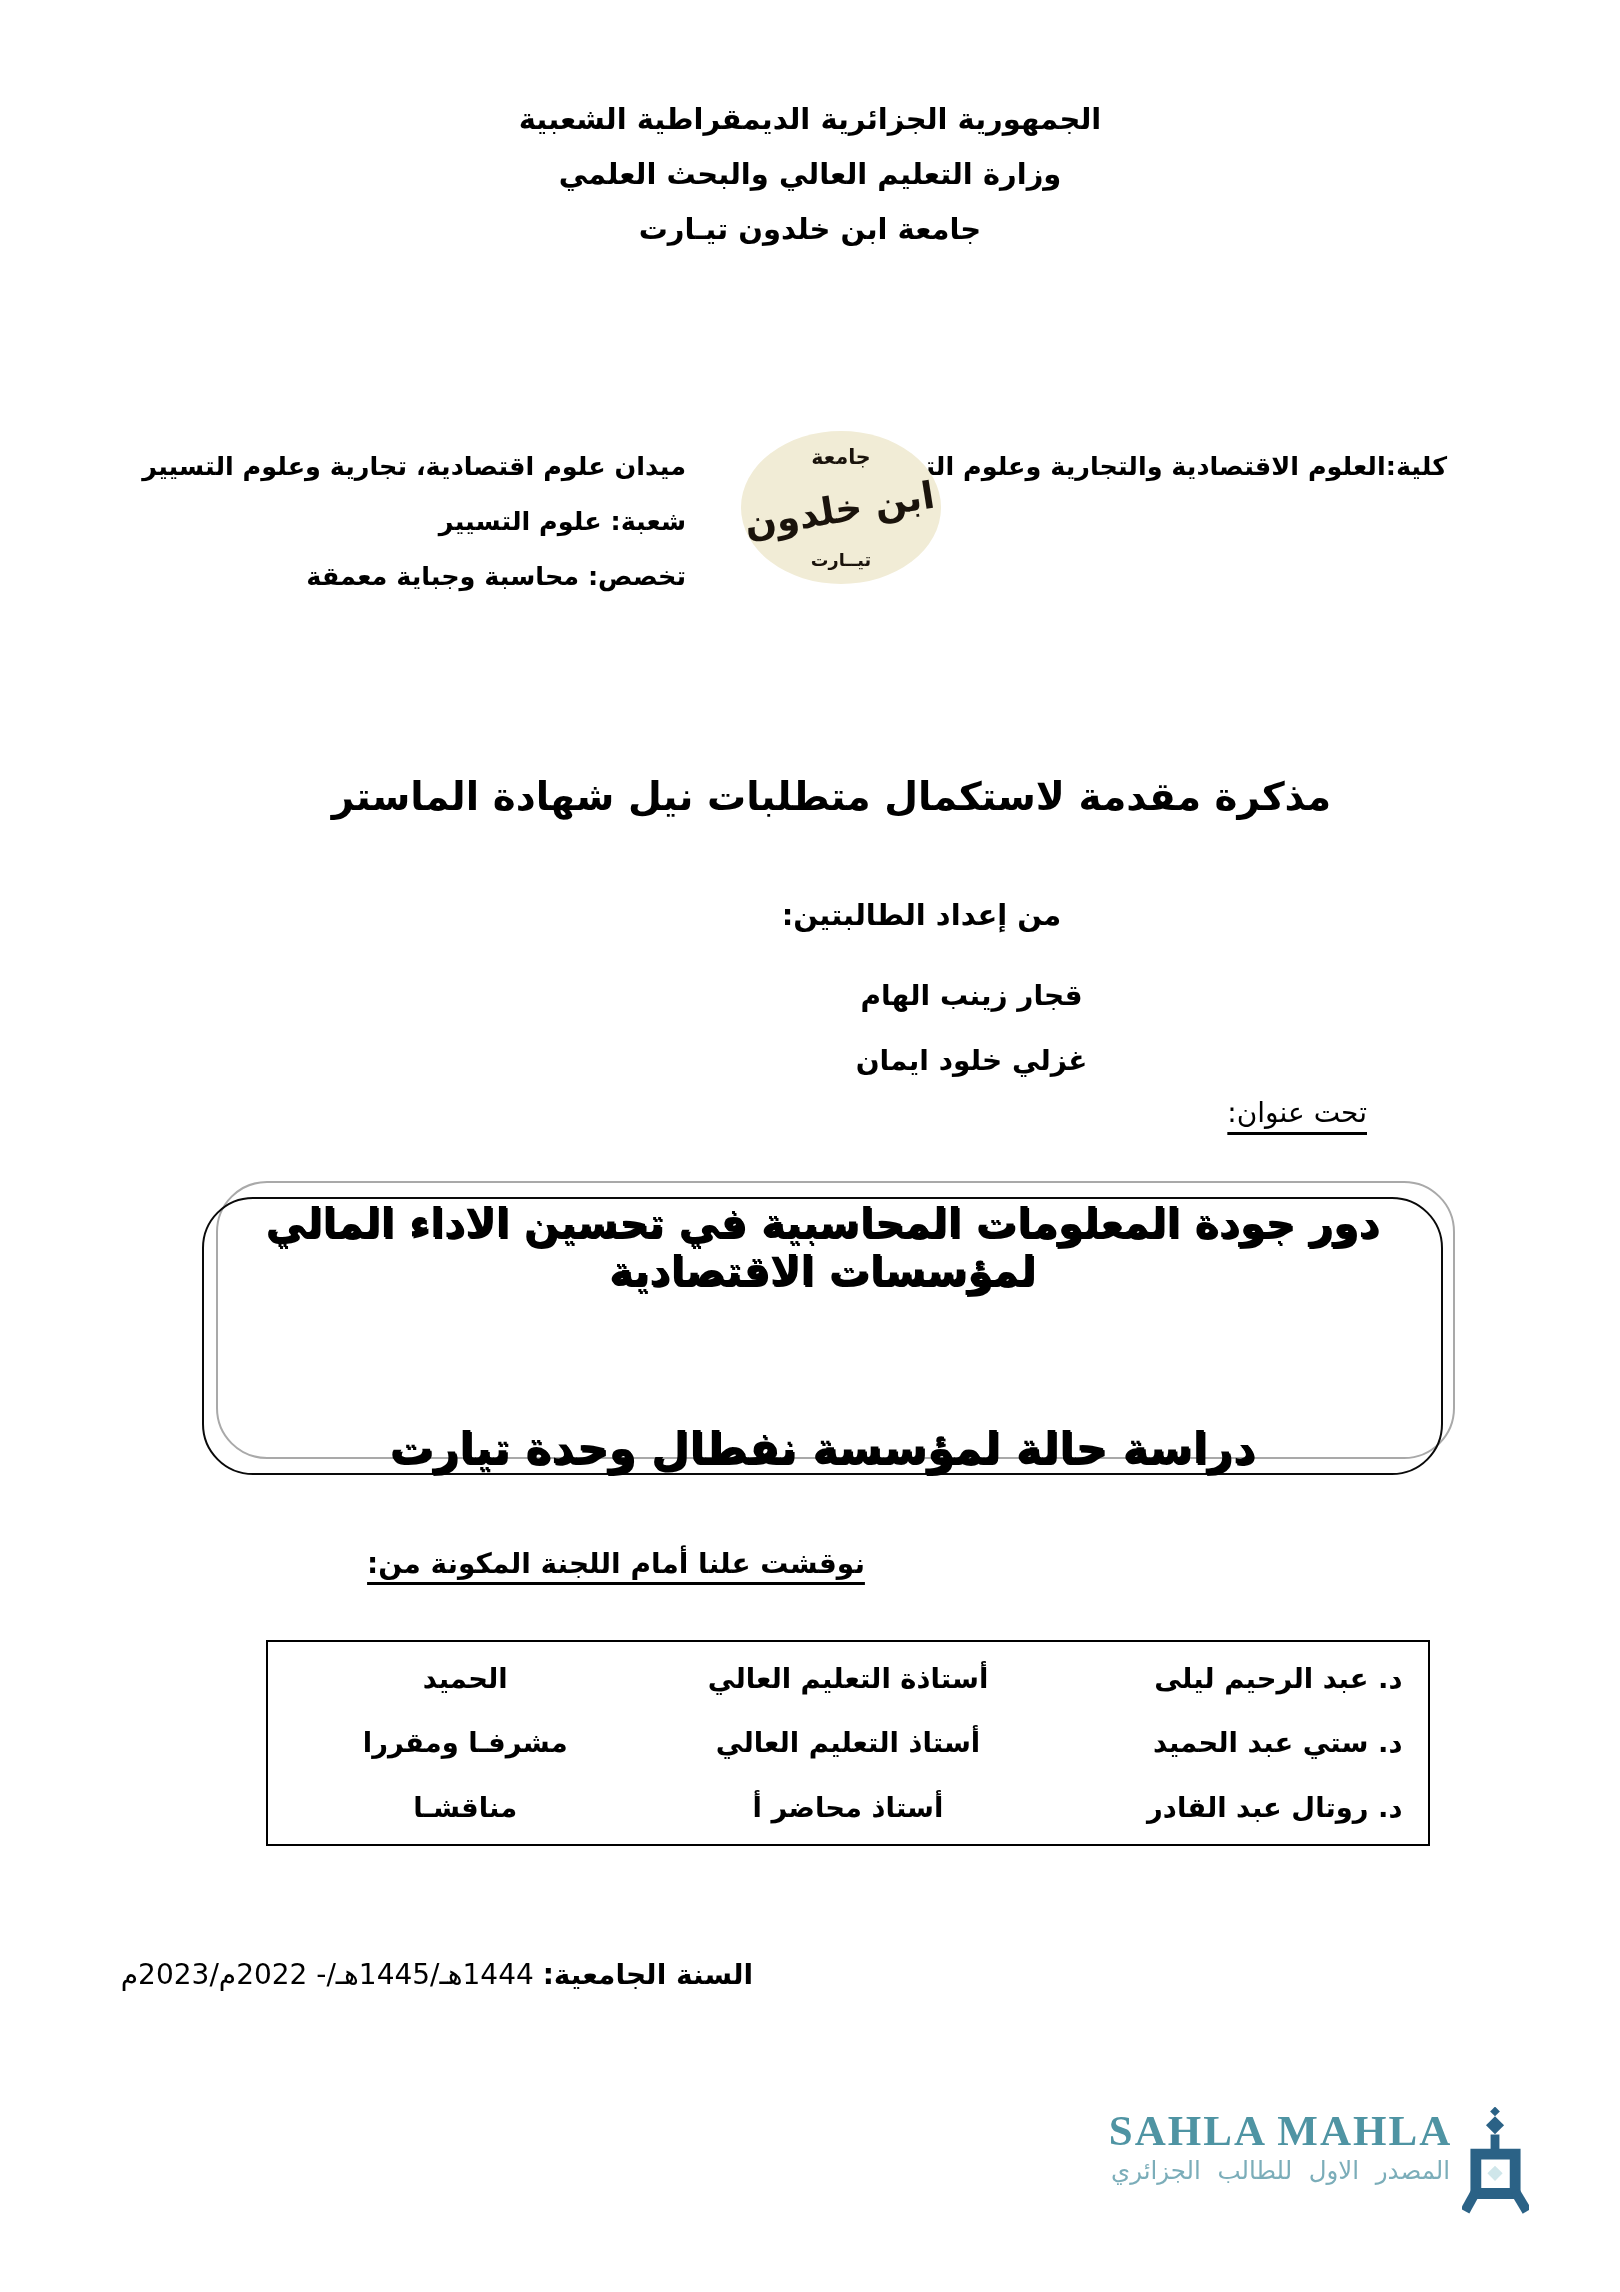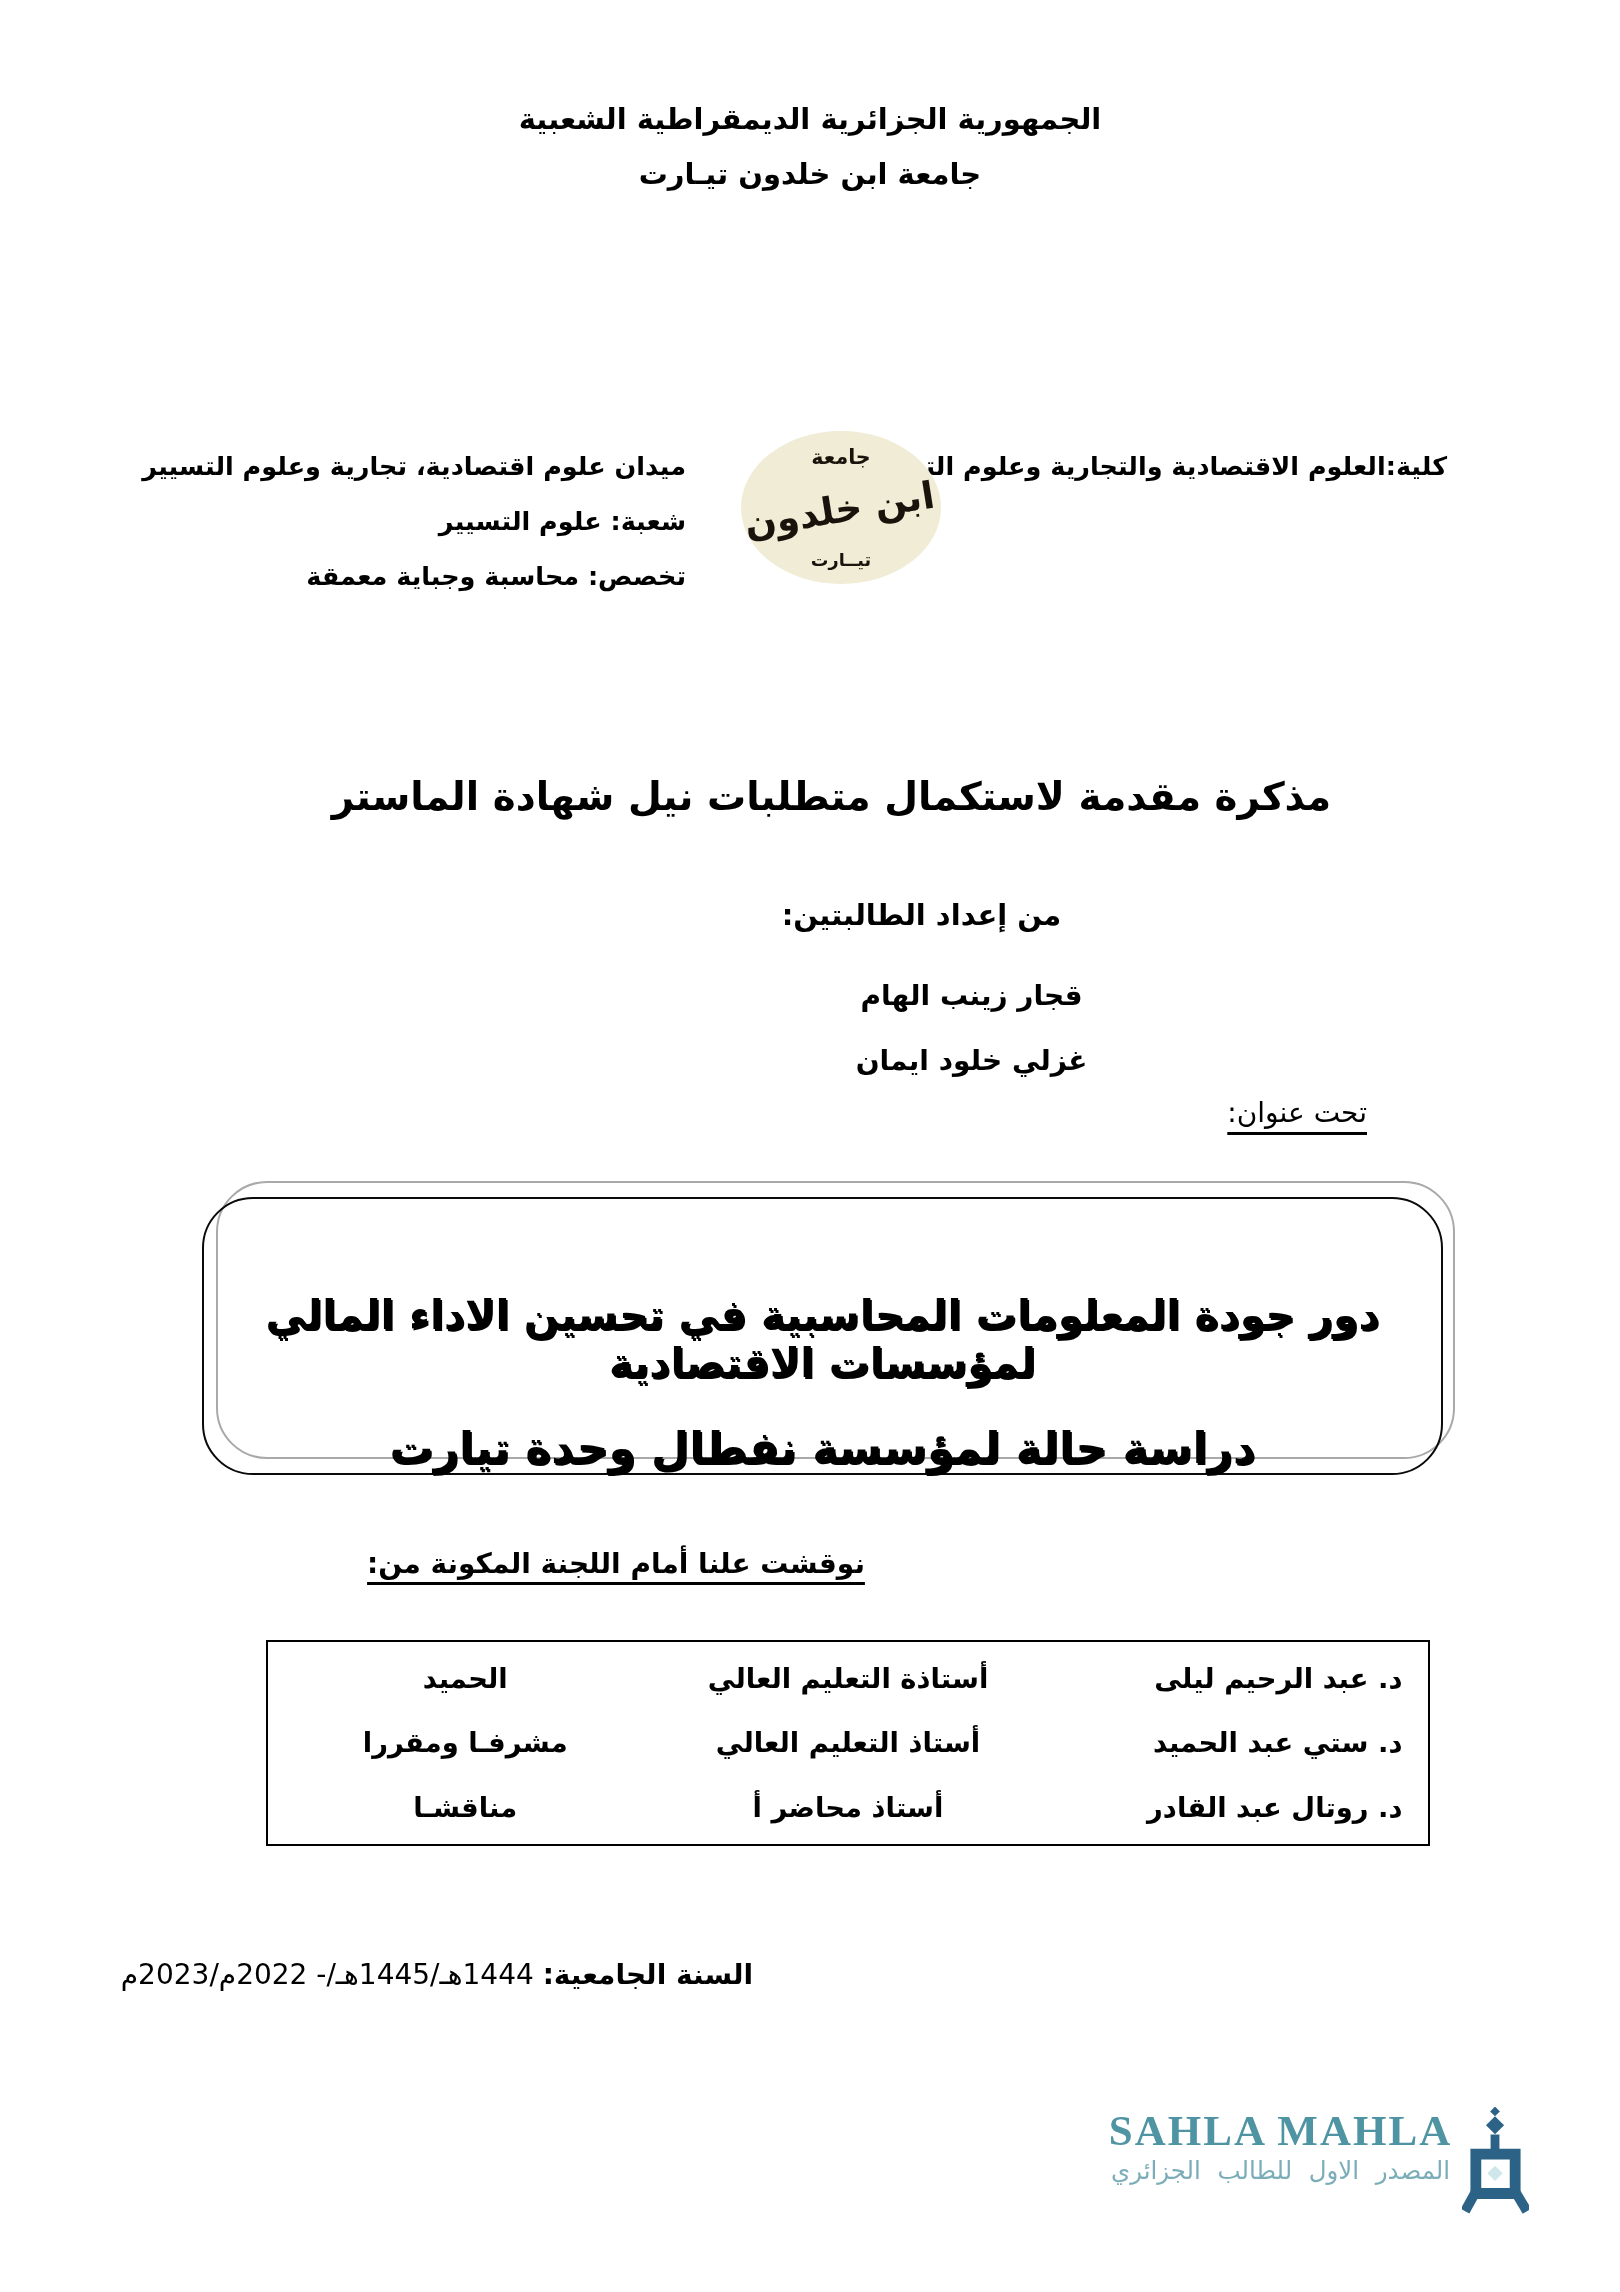--- a/index.html
+++ b/index.html
@@ -31,21 +31,21 @@
 
   
   .under-title{position:absolute;top:1096px;right:235px;font-size:28px;}
   .under-title span{text-decoration:underline;text-underline-offset:9.8px;text-decoration-thickness:2.5px;}
 
   
   .box-outer{position:absolute;left:198px;top:1181px;width:1235px;height:274px;
              border:2px solid #a9a9a9;border-radius:51px;}
   .box-inner{position:absolute;left:184px;top:1197px;width:1237px;height:274px;
              border:2.9px solid #0a0a0a;border-radius:51px;display:flex;flex-direction:column;
-             justify-content:flex-end;gap:35px;text-align:center;}
+             justify-content:space-between;gap:35px;text-align:center;}
   .title-l1{font-size:41px;font-weight:bold;text-shadow:1.5px 1.5px 0 #000;}
   .title-l2{font-size:44px;font-weight:bold;text-shadow:1.5px 1.5px 0 #000;}
 
   
   .committee-heading{position:absolute;top:1547px;left:0;right:-424px;text-align:center;
                      font-size:28px;font-weight:bold;width:1196px;}
   .committee-heading{right:auto;left:0;width:1196px;}
   .committee-heading span{text-decoration:underline;text-underline-offset:8.8px;text-decoration-thickness:2.5px;}
   .committee-table{position:absolute;left:248px;top:1640px;width:1164px;height:206px;
                    border:2px solid #000;display:flex;flex-direction:column;
@@ -69,20 +69,21 @@
   .wm-tagline{direction:rtl;font-size:24.5px;color:#7badb9;word-spacing:8.8px;
               white-space:nowrap;margin-top:2px;}
 </style>
 </head>
 <body>
 
 <div class="page">
 
   <div class="header">
     <div class="h-line">الجمهورية الجزائرية الديمقراطية الشعبية</div>
+    <div class="h-line">وزارة التعليم العالي والبحث العلمي</div>
     <div class="h-line">جامعة ابن خلدون تيـارت</div>
   </div>
 
   <div class="affil-right">
     <div>كلية:العلوم الاقتصادية والتجارية وعلوم التسيير</div>
   </div>
 
   <div class="affil-left">
     <div>ميدان علوم اقتصادية، تجارية وعلوم التسيير</div>
     <div>شعبة: علوم التسيير</div>

